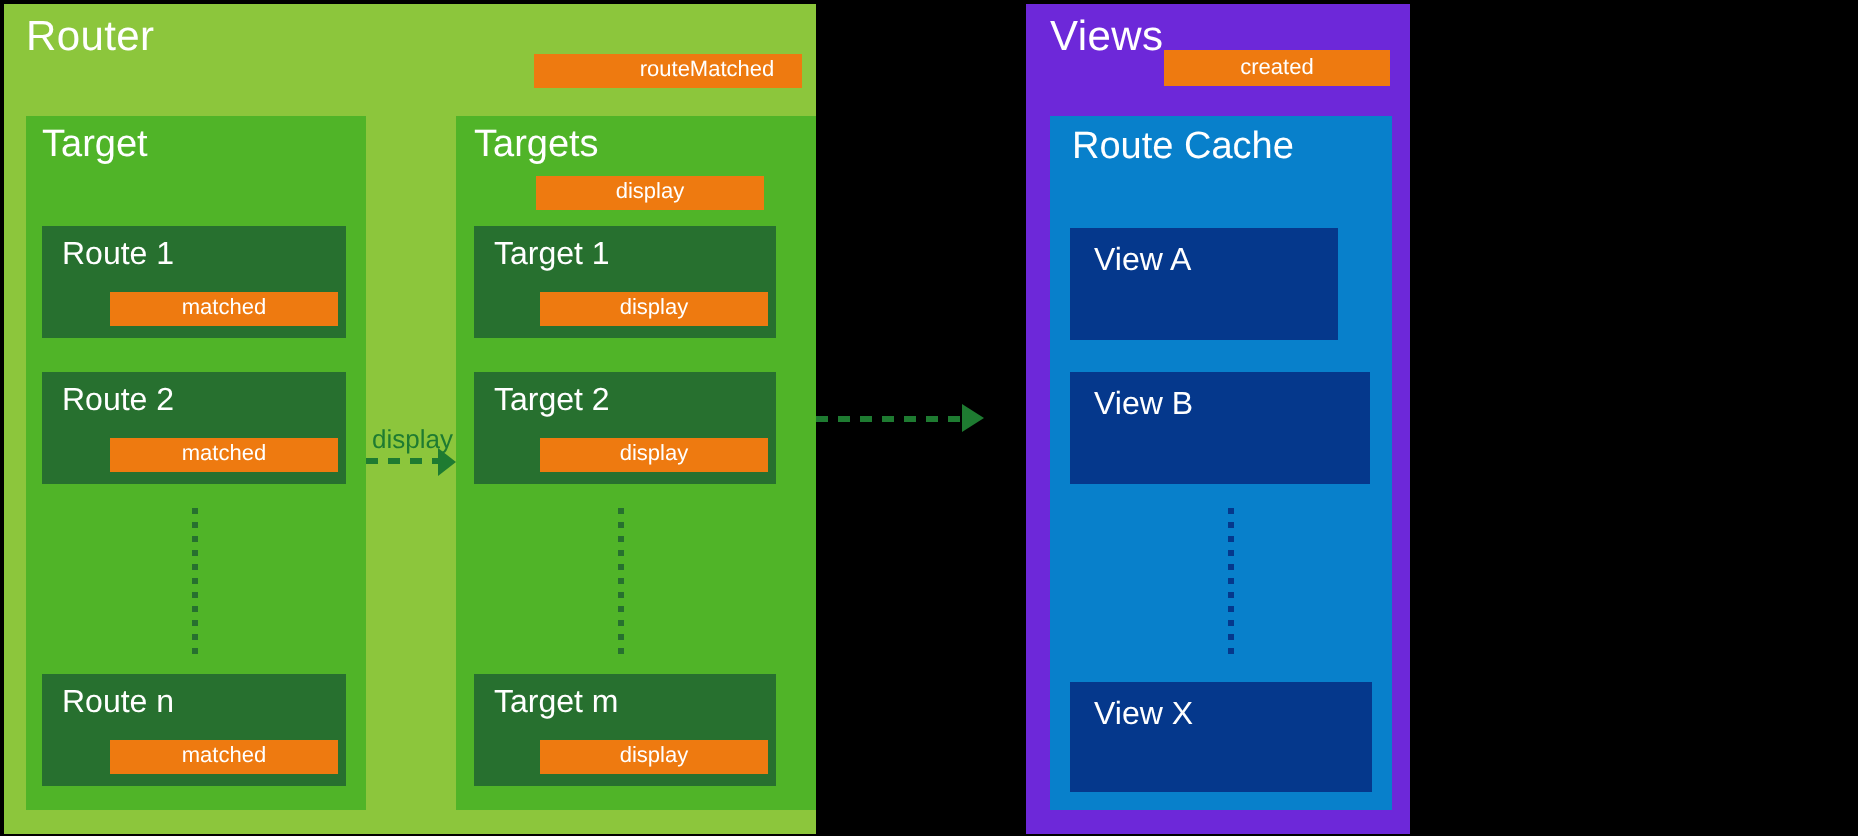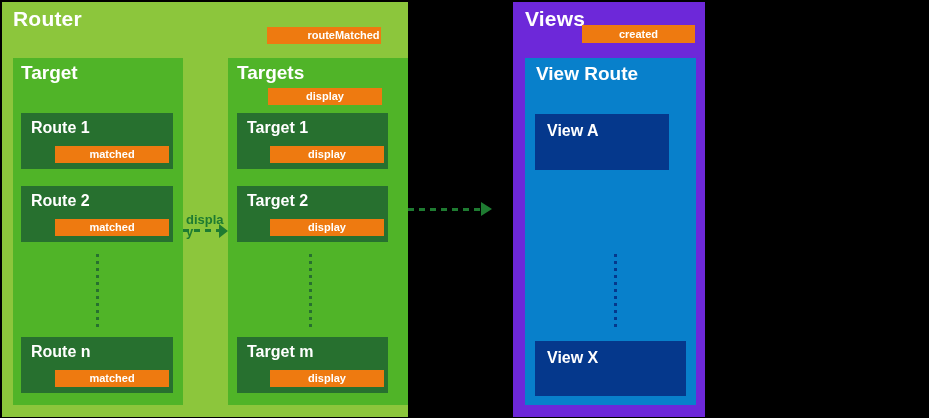--- a/index.html
+++ b/index.html
@@ -1,16 +1,16 @@
 <!DOCTYPE html>
 <html><head>
 <meta charset="utf-8">
 <style>
   html, body { margin: 0; padding: 0; background: #000; }
-  * { box-sizing: border-box; font-weight: bold; }
+  * { box-sizing: border-box; }
   .stage {
     position: relative;
     width: 929px; height: 418px;
     background: #000;
     font-family: "Liberation Sans", sans-serif;
     overflow: hidden;
     color: #fff;
   }
   .abs { position: absolute; }
 
@@ -56,21 +56,21 @@
   .arrow-label { color: #1E7B31; font-size: 13px; line-height: 12px; }
   .nav-labels { color: #1E7B31; font-size: 13.5px; line-height: 16px; white-space: nowrap; }
 </style>
 </head>
 <body>
 
 <div class="stage">
 
   <div class="abs router-panel">
     <div class="abs panel-title" style="left:11px; top:5px;">Router</div>
-    <div class="abs badge" style="left:265px; top:25px; width:114px;padding-left:39px;">routeMatched</div>
+    <div class="abs badge" style="left:265px; top:25px; width:134px;padding-left:39px;">routeMatched</div>
 
     <div class="abs section-green" style="left:11px; top:56px; width:170px; height:347px;">
       <div class="abs section-title" style="left:8px; top:4px;">Target</div>
 
       <div class="abs item-green" style="left:8px; top:55px; width:152px; height:56px;">
         <div class="abs item-label" style="left:10px; top:6px;">Route 1</div>
         <div class="abs badge" style="right:4px; top:33px; width:114px;">matched</div>
       </div>
 
       <div class="abs item-green" style="left:8px; top:128px; width:152px; height:56px;">
@@ -114,26 +114,29 @@
   <div class="abs arrow-head" style="left:219px; top:224px;"></div>
 
   <div class="abs dash-h" style="left:408px; top:208px; width:73px;"></div>
   <div class="abs arrow-head" style="left:481px; top:202px; border-left-width:11px;"></div>
 
   <div class="abs views-panel">
     <div class="abs panel-title" style="left:12px; top:5px;">Views</div>
     <div class="abs badge" style="left:69px; top:23px; width:113px; height:18px; line-height:18px;">created</div>
 
     <div class="abs" style="left:12px; top:56px; width:171px; height:347px; background:#0880CB;">
-      <div class="abs section-title" style="left:11px; top:5px;">View Route</div>
+      <div class="abs section-title" style="left:11px; top:5px;">Route Cache</div>
 
       <div class="abs item-navy" style="left:10px; top:56px; width:134px; height:56px;">
         <div class="abs item-label" style="left:12px; top:8px;">View A</div>
       </div>
 
+      <div class="abs item-navy" style="left:10px; top:128px; width:150px; height:56px;">
+        <div class="abs item-label" style="left:12px; top:8px;">View B</div>
+      </div>
 
       <div class="abs dots-v dots-navy" style="left:89px; top:196px; height:74px;"></div>
 
       <div class="abs item-navy" style="left:10px; top:283px; width:151px; height:55px;">
         <div class="abs item-label" style="left:12px; top:8px;">View X</div>
       </div>
     </div>
   </div>
 
 </div>

